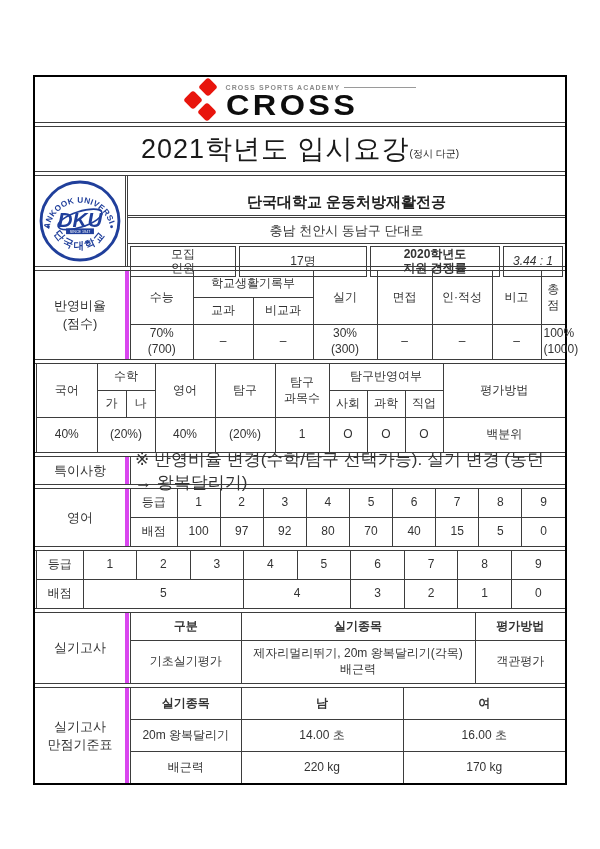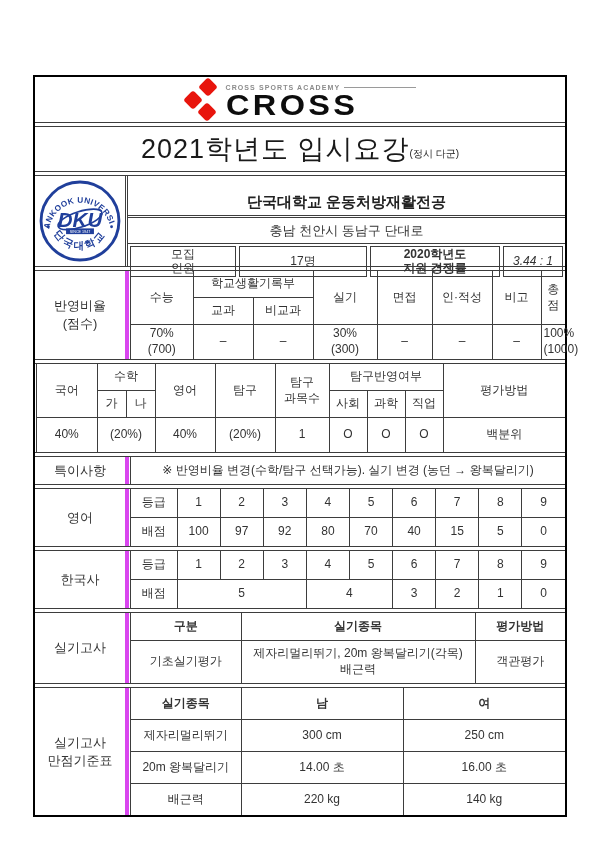--- a/index.html
+++ b/index.html
@@ -43,21 +43,21 @@
              border-top:1px solid #3d3d3d;margin-top:1px;border-bottom:1px solid #3d3d3d;}
   .univ-recruit{flex:1;display:flex;gap:3px;padding:2px;}
   .rc{border:1px solid #3d3d3d;display:flex;align-items:center;justify-content:center;
       font-size:12px;white-space:pre-line;text-align:center;line-height:1.2;}
   .rc1{flex:0 0 104px;} .rc2{flex:0 0 126px;} .rc3{flex:0 0 128px;font-weight:bold;} .rc4{flex:1;font-style:italic;}
 
   .hrow td{height:24px;}
   .vrow td{height:32px;}
   .srow td{height:26px;}
   .sec-note{height:27px;}
-  .note-text{display:flex;align-items:center;justify-content:center;font-size:12px;padding:0 4px;}
+  .note-text{display:flex;align-items:center;justify-content:center;font-size:17px;padding:0 4px;}
   .prow-h td{height:25px;}
   .prow-v td{height:40px;}
   .strow td{height:29px;}
   .bold{font-weight:bold;}
 </style>
 </head>
 <body>
 
 <div class="sheet">
   <div class="doc">
@@ -273,21 +273,20 @@
             <td>0</td>
           </tr>
         </tbody>
           </table>
       </div>
     </div>
 
     <div class="dsep"></div>
 
     <div class="sec">
-      <div class="lab">한국사</div>
       <div class="con">
         <table class="grid">
           <colgroup>
               <col style="width:46px">
               <col>
               <col>
               <col>
               <col>
               <col>
               <col>
@@ -362,33 +361,28 @@
               <col>
               <col>
             </colgroup>
           <tbody>
               <tr class="strow">
             <td class="bold">실기종목</td>
             <td class="bold">남</td>
             <td class="bold">여</td>
           </tr>
           <tr class="strow">
-            <td>제자리멀리뛰기</td>
-            <td>300 cm</td>
-            <td>250 cm</td>
-          </tr>
-          <tr class="strow">
             <td>20m 왕복달리기</td>
             <td>14.00 초</td>
             <td>16.00 초</td>
           </tr>
           <tr class="strow">
             <td>배근력</td>
             <td>220 kg</td>
-            <td>140 kg</td>
+            <td>170 kg</td>
           </tr>
         </tbody>
           </table>
       </div>
     </div>
 
   </div>
 </div>
 
 </body></html>

